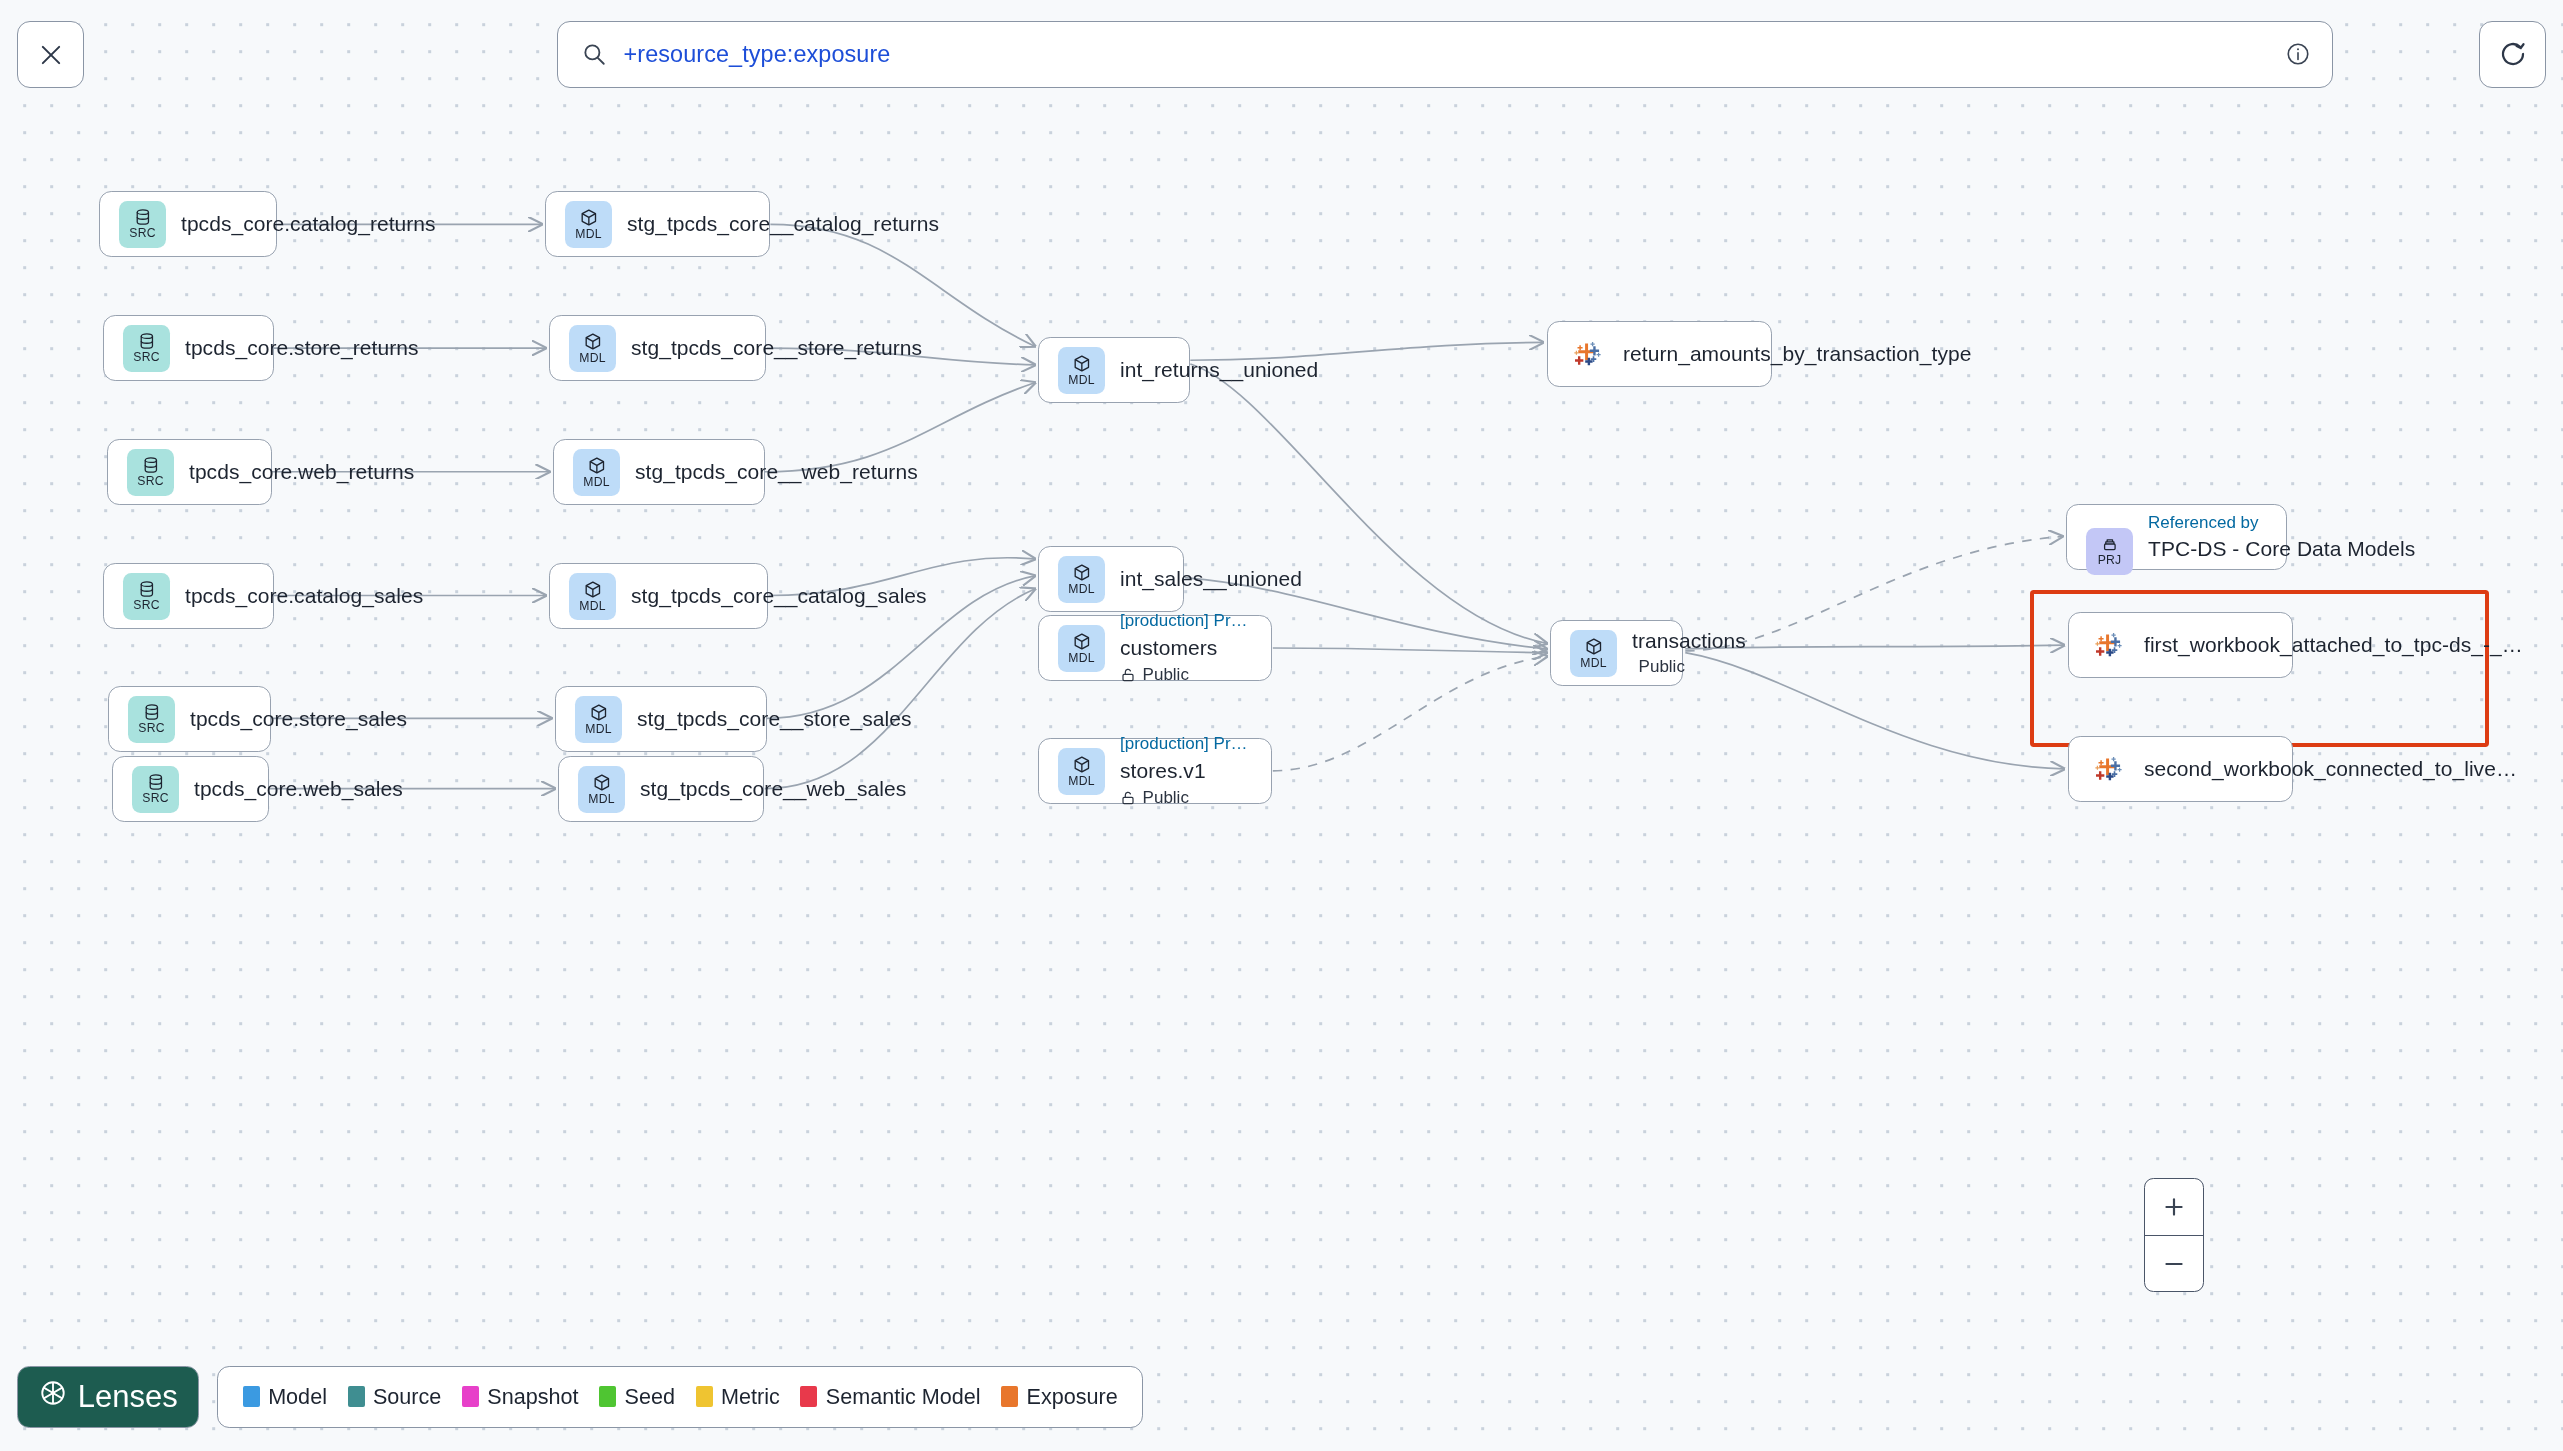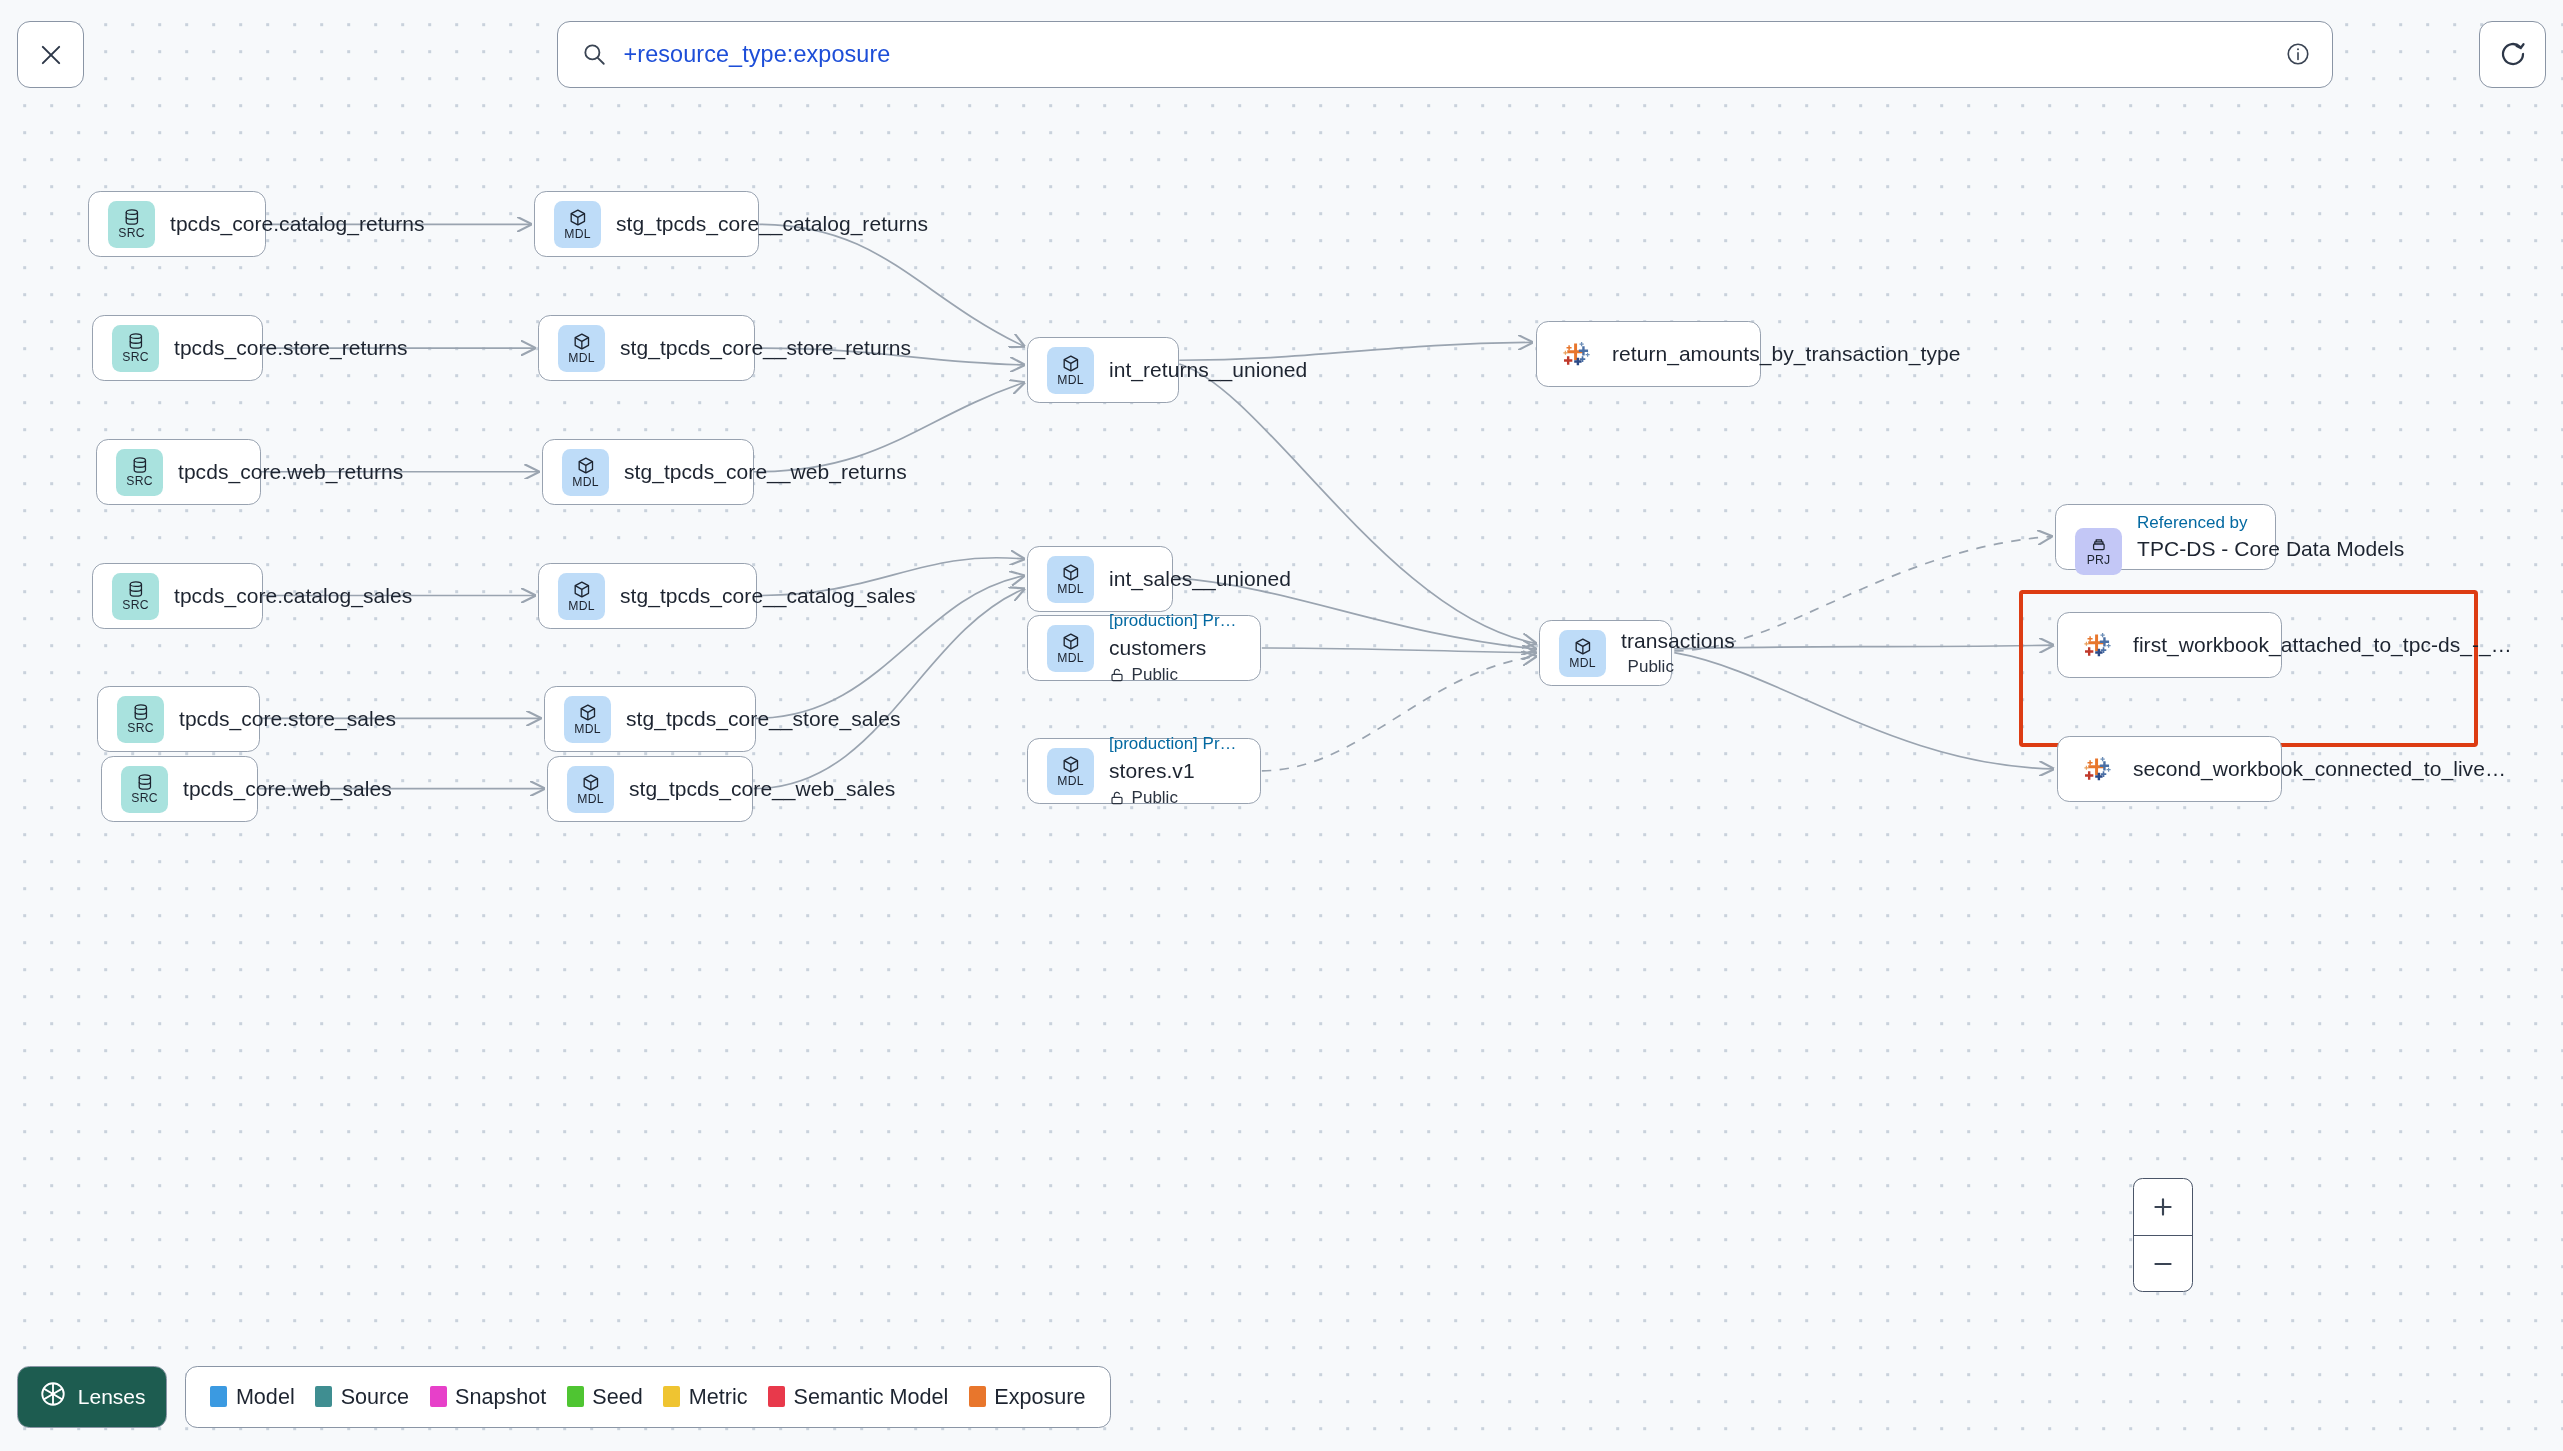--- a/index.html
+++ b/index.html
@@ -74,21 +74,21 @@
     letter-spacing: 0.1px;
   }
   .info-icon { flex: none; display: flex; cursor: pointer; }
   .refresh-btn {
     position: absolute; right: 17px; top: 20.6px;
   }
 
   
   #canvas {
     position: absolute;
-    top: 109px; left: 0;
+    top: 109px; left: 11px;
     width: 2219px; height: 1258px;
   }
   #edges {
     position: absolute; inset: 0;
     width: 2563px; height: 1258px;
     pointer-events: none;
   }
 
   .node {
     position: absolute;
@@ -176,21 +176,21 @@
     overflow: hidden;
     border: 1.5px solid #8a95a5;
     flex: none;
   }
   .lenses-btn {
     background: #1d5c50;
     height: 100%;
     display: flex; align-items: center; gap: 11.2px;
     padding: 0 20.6px;
     color: #ffffff;
-    font-size: 21px;
+    font-size: 31px;
     cursor: pointer;
   }
   .restype-btn {
     background: #ffffff;
     height: 100%;
     display: flex; align-items: center; gap: 15px;
     padding: 0 22.5px;
     color: #1d2430;
     font-size: 23.4px;
     cursor: pointer;

